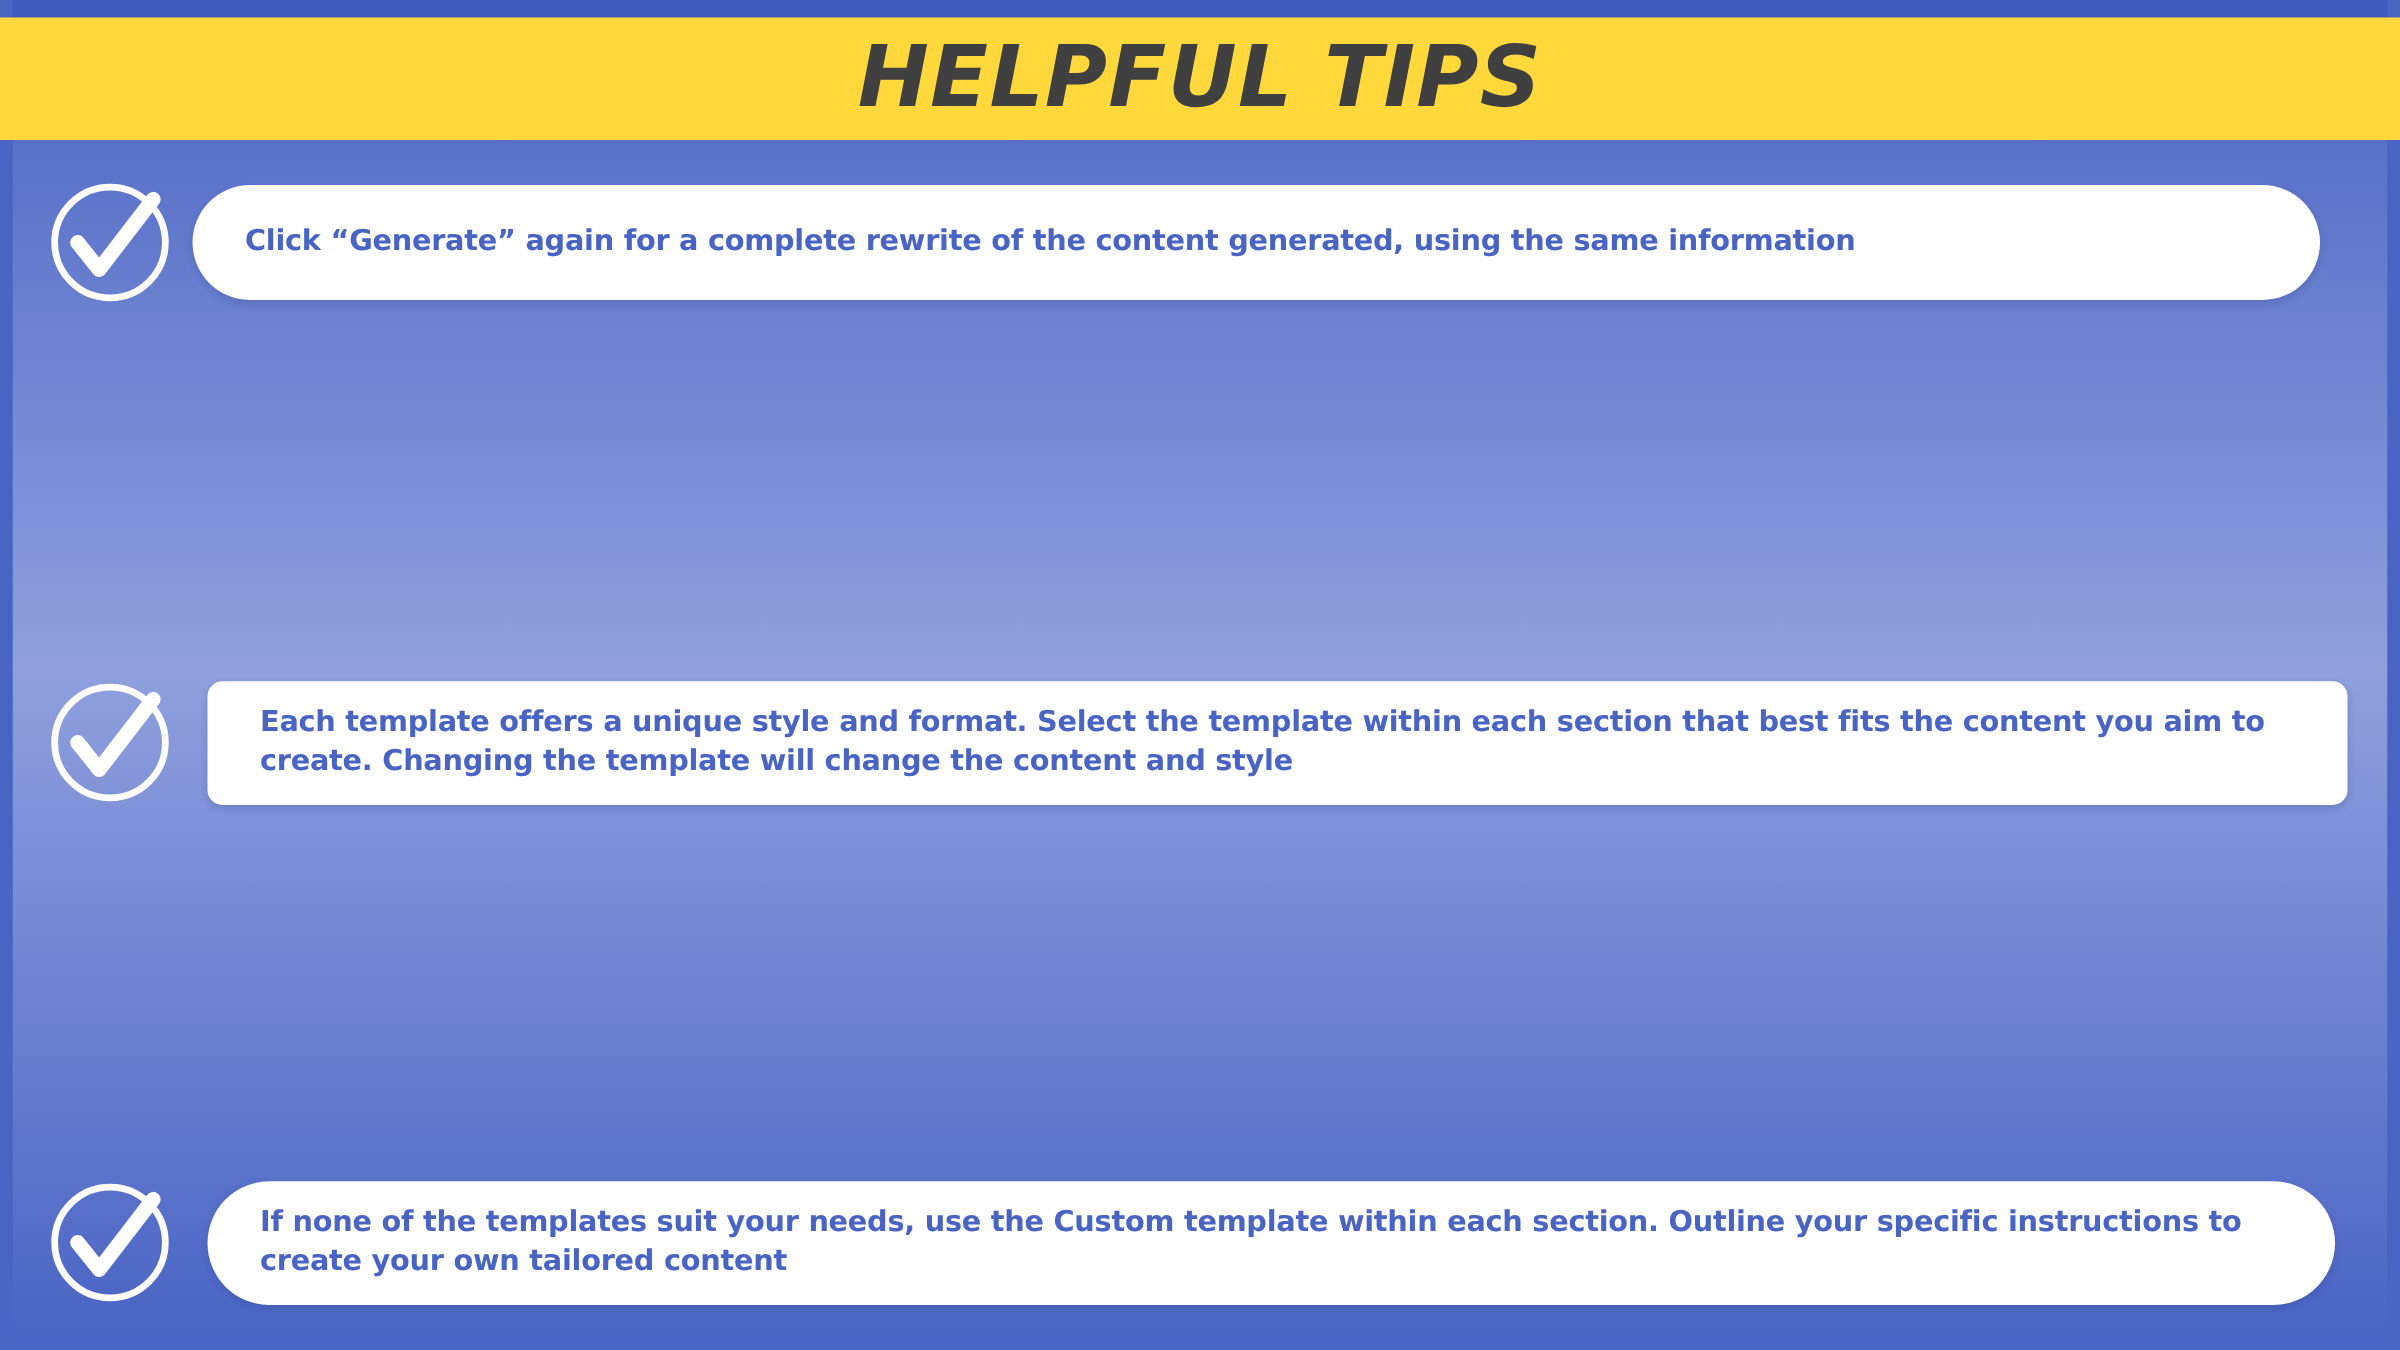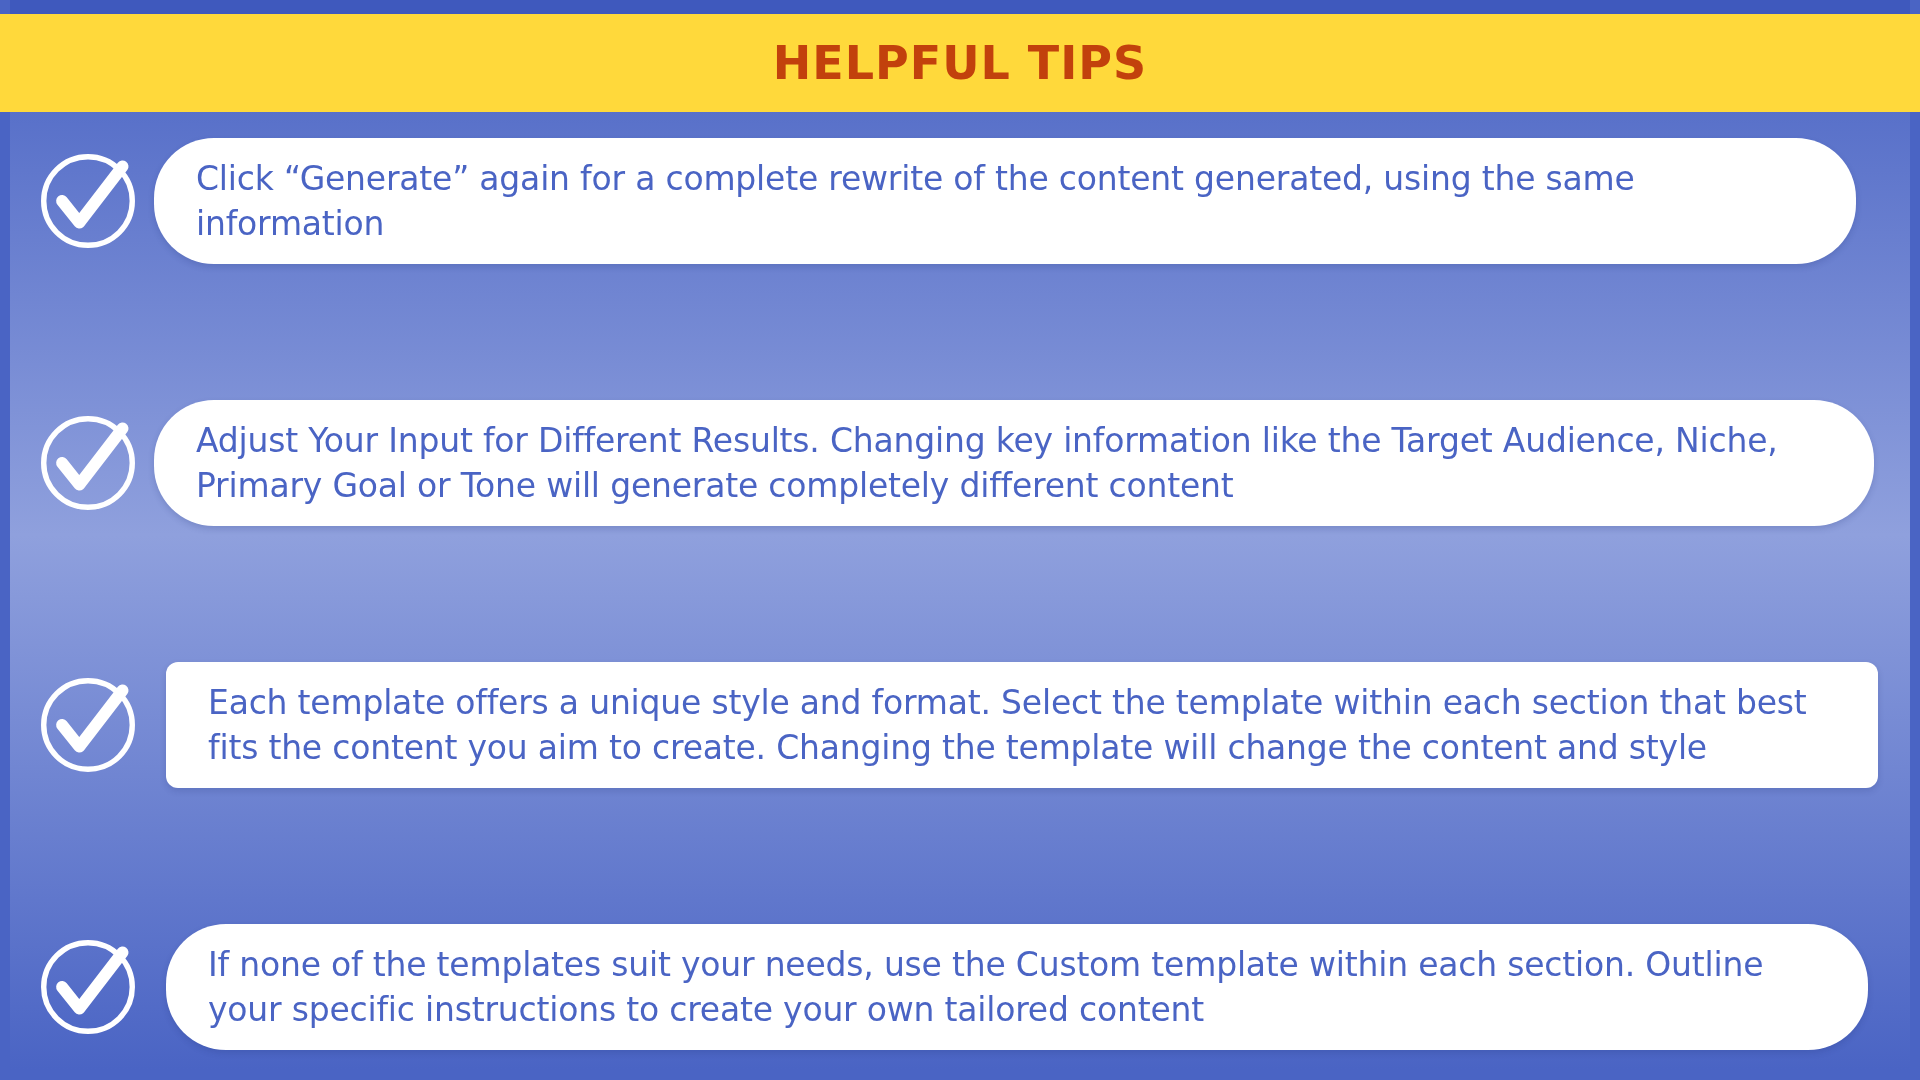--- a/index.html
+++ b/index.html
@@ -38,25 +38,26 @@
     background: #ffd93b;
     display: flex;
     align-items: center;
     justify-content: center;
     margin: 0 -10px;
   }
 
   .header-title {
     font-family: "DejaVu Sans", sans-serif;
     font-weight: 900;
-    font-size: 46px;
+    font-size: 68px;
     letter-spacing: 1px;
-    color: #c2410c;
+    color: #404040;
     text-transform: uppercase;
     line-height: 1;
+    font-style: italic;
   }
 
   .tips-area {
     flex: 1 1 auto;
     padding: 26px 22px 20px 22px;
     display: flex;
     flex-direction: column;
     justify-content: space-between;
     box-sizing: border-box;
   }
@@ -90,22 +91,22 @@
     box-sizing: border-box;
     box-shadow: 0 3px 6px rgba(30, 45, 110, 0.18);
     display: flex;
     align-items: center;
     min-height: 92px;
   }
 
   .tip-text {
     font-family: "DejaVu Sans", sans-serif;
     color: #4a64c4;
-    font-weight: 400;
-    font-size: 33px;
+    font-weight: 700;
+    font-size: 23px;
     line-height: 1.37;
     letter-spacing: -0.2px;
   }
 
   .tip-row-1 .tip-card { margin-right: 32px; }
   .tip-row-2 .tip-card { margin-right: 14px; }
   .tip-row-3 .tip-card { margin-right: 22px; }
   .tip-row-4 .tip-card { margin-right: 10px; margin-left: 12px; border-radius: 12px; }
   .tip-row-5 .tip-card { margin-right: 20px; margin-left: 12px; }
 </style>
@@ -127,31 +128,20 @@
         <svg viewBox="0 0 100 100" xmlns="http://www.w3.org/2000/svg">
           <circle cx="50" cy="50" r="41" fill="none" stroke="#ffffff" stroke-width="5"></circle>
           <path d="M26 50 L42 70 L82 18" fill="none" stroke="#ffffff" stroke-width="11" stroke-linecap="round" stroke-linejoin="round"></path>
         </svg>
       </div>
       <div class="tip-card">
         <span class="tip-text">Click “Generate” again for a complete rewrite of the content generated, using the same information</span>
       </div>
     </div>
 
-    <div class="tip-row tip-row-2">
-      <div class="check-icon">
-        <svg viewBox="0 0 100 100" xmlns="http://www.w3.org/2000/svg">
-          <circle cx="50" cy="50" r="41" fill="none" stroke="#ffffff" stroke-width="5"></circle>
-          <path d="M26 50 L42 70 L82 18" fill="none" stroke="#ffffff" stroke-width="11" stroke-linecap="round" stroke-linejoin="round"></path>
-        </svg>
-      </div>
-      <div class="tip-card">
-        <span class="tip-text">Adjust Your Input for Different Results. Changing key information like the Target Audience, Niche, Primary Goal or Tone will generate completely different content</span>
-      </div>
-    </div>
 
 
     <div class="tip-row tip-row-4">
       <div class="check-icon">
         <svg viewBox="0 0 100 100" xmlns="http://www.w3.org/2000/svg">
           <circle cx="50" cy="50" r="41" fill="none" stroke="#ffffff" stroke-width="5"></circle>
           <path d="M26 50 L42 70 L82 18" fill="none" stroke="#ffffff" stroke-width="11" stroke-linecap="round" stroke-linejoin="round"></path>
         </svg>
       </div>
       <div class="tip-card">

